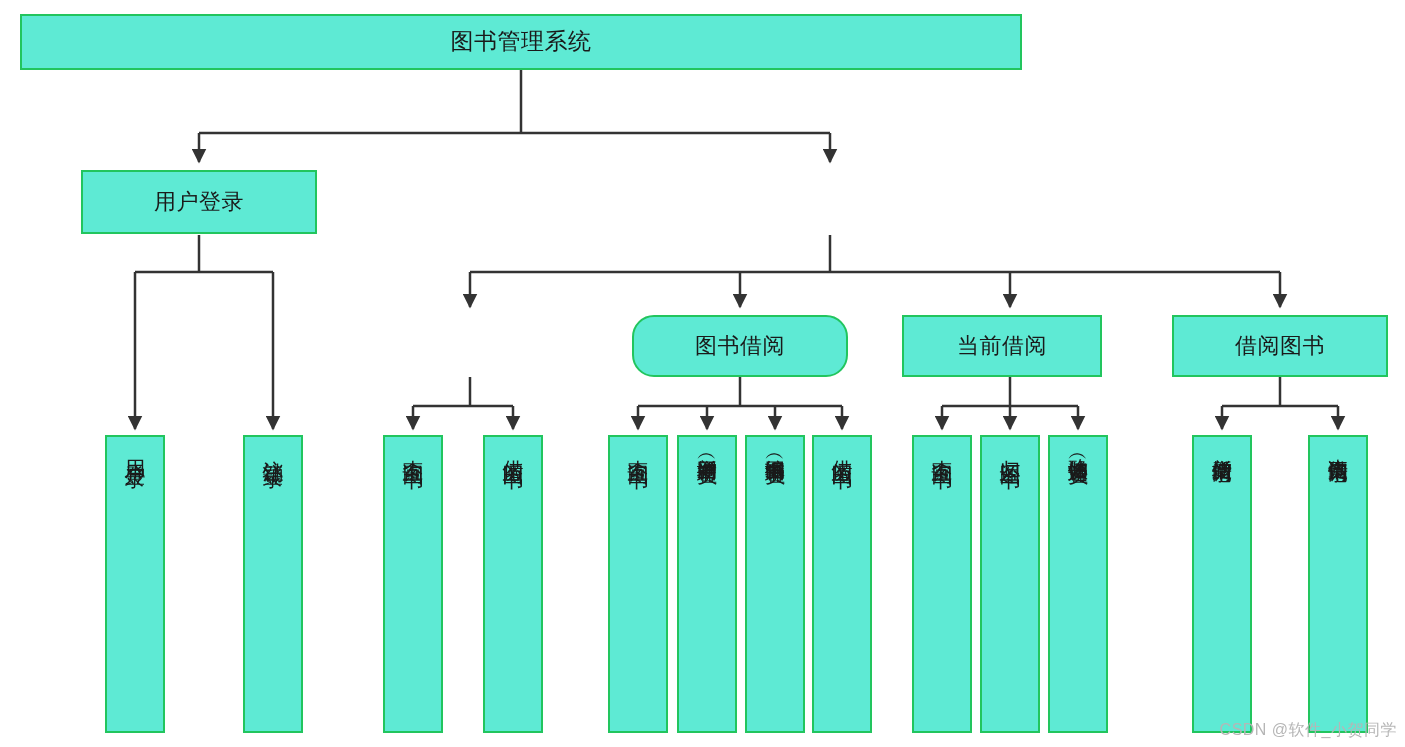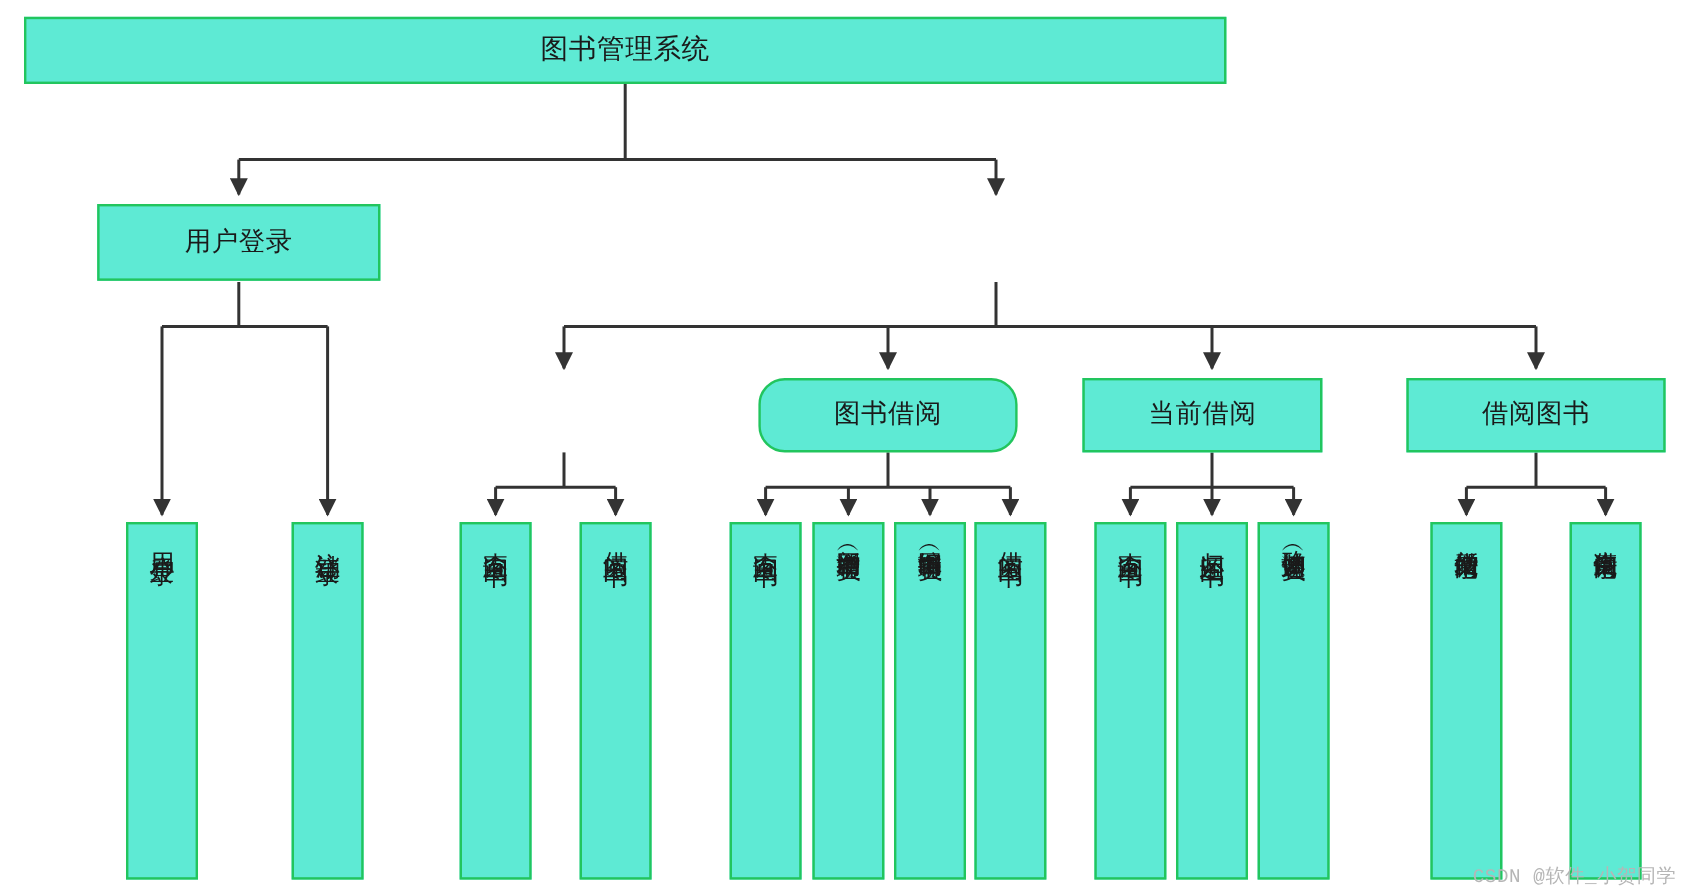--- a/index.html
+++ b/index.html
@@ -73,21 +73,21 @@
   }
   #watermark {
     position: absolute;
     right: 8px;
     bottom: 6px;
     font-size: 16px;
     color: #b6b6b6;
     letter-spacing: 0.5px;
     z-index: 5;
     white-space: nowrap;
-    font-family: Liberation Mono, monospace;
+    font-family: Liberation Sans, sans-serif;
   }
 </style>
 </head>
 <body>
 
 <div id="diagram-root">
 
   <svg id="edge-layer" viewBox="0 0 1405 747" width="1405" height="747" xmlns="http://www.w3.org/2000/svg">
     <defs>
       <marker id="arrow" viewBox="0 0 10 10" refX="9" refY="5" markerWidth="6" markerHeight="6" orient="auto-start-reverse">

